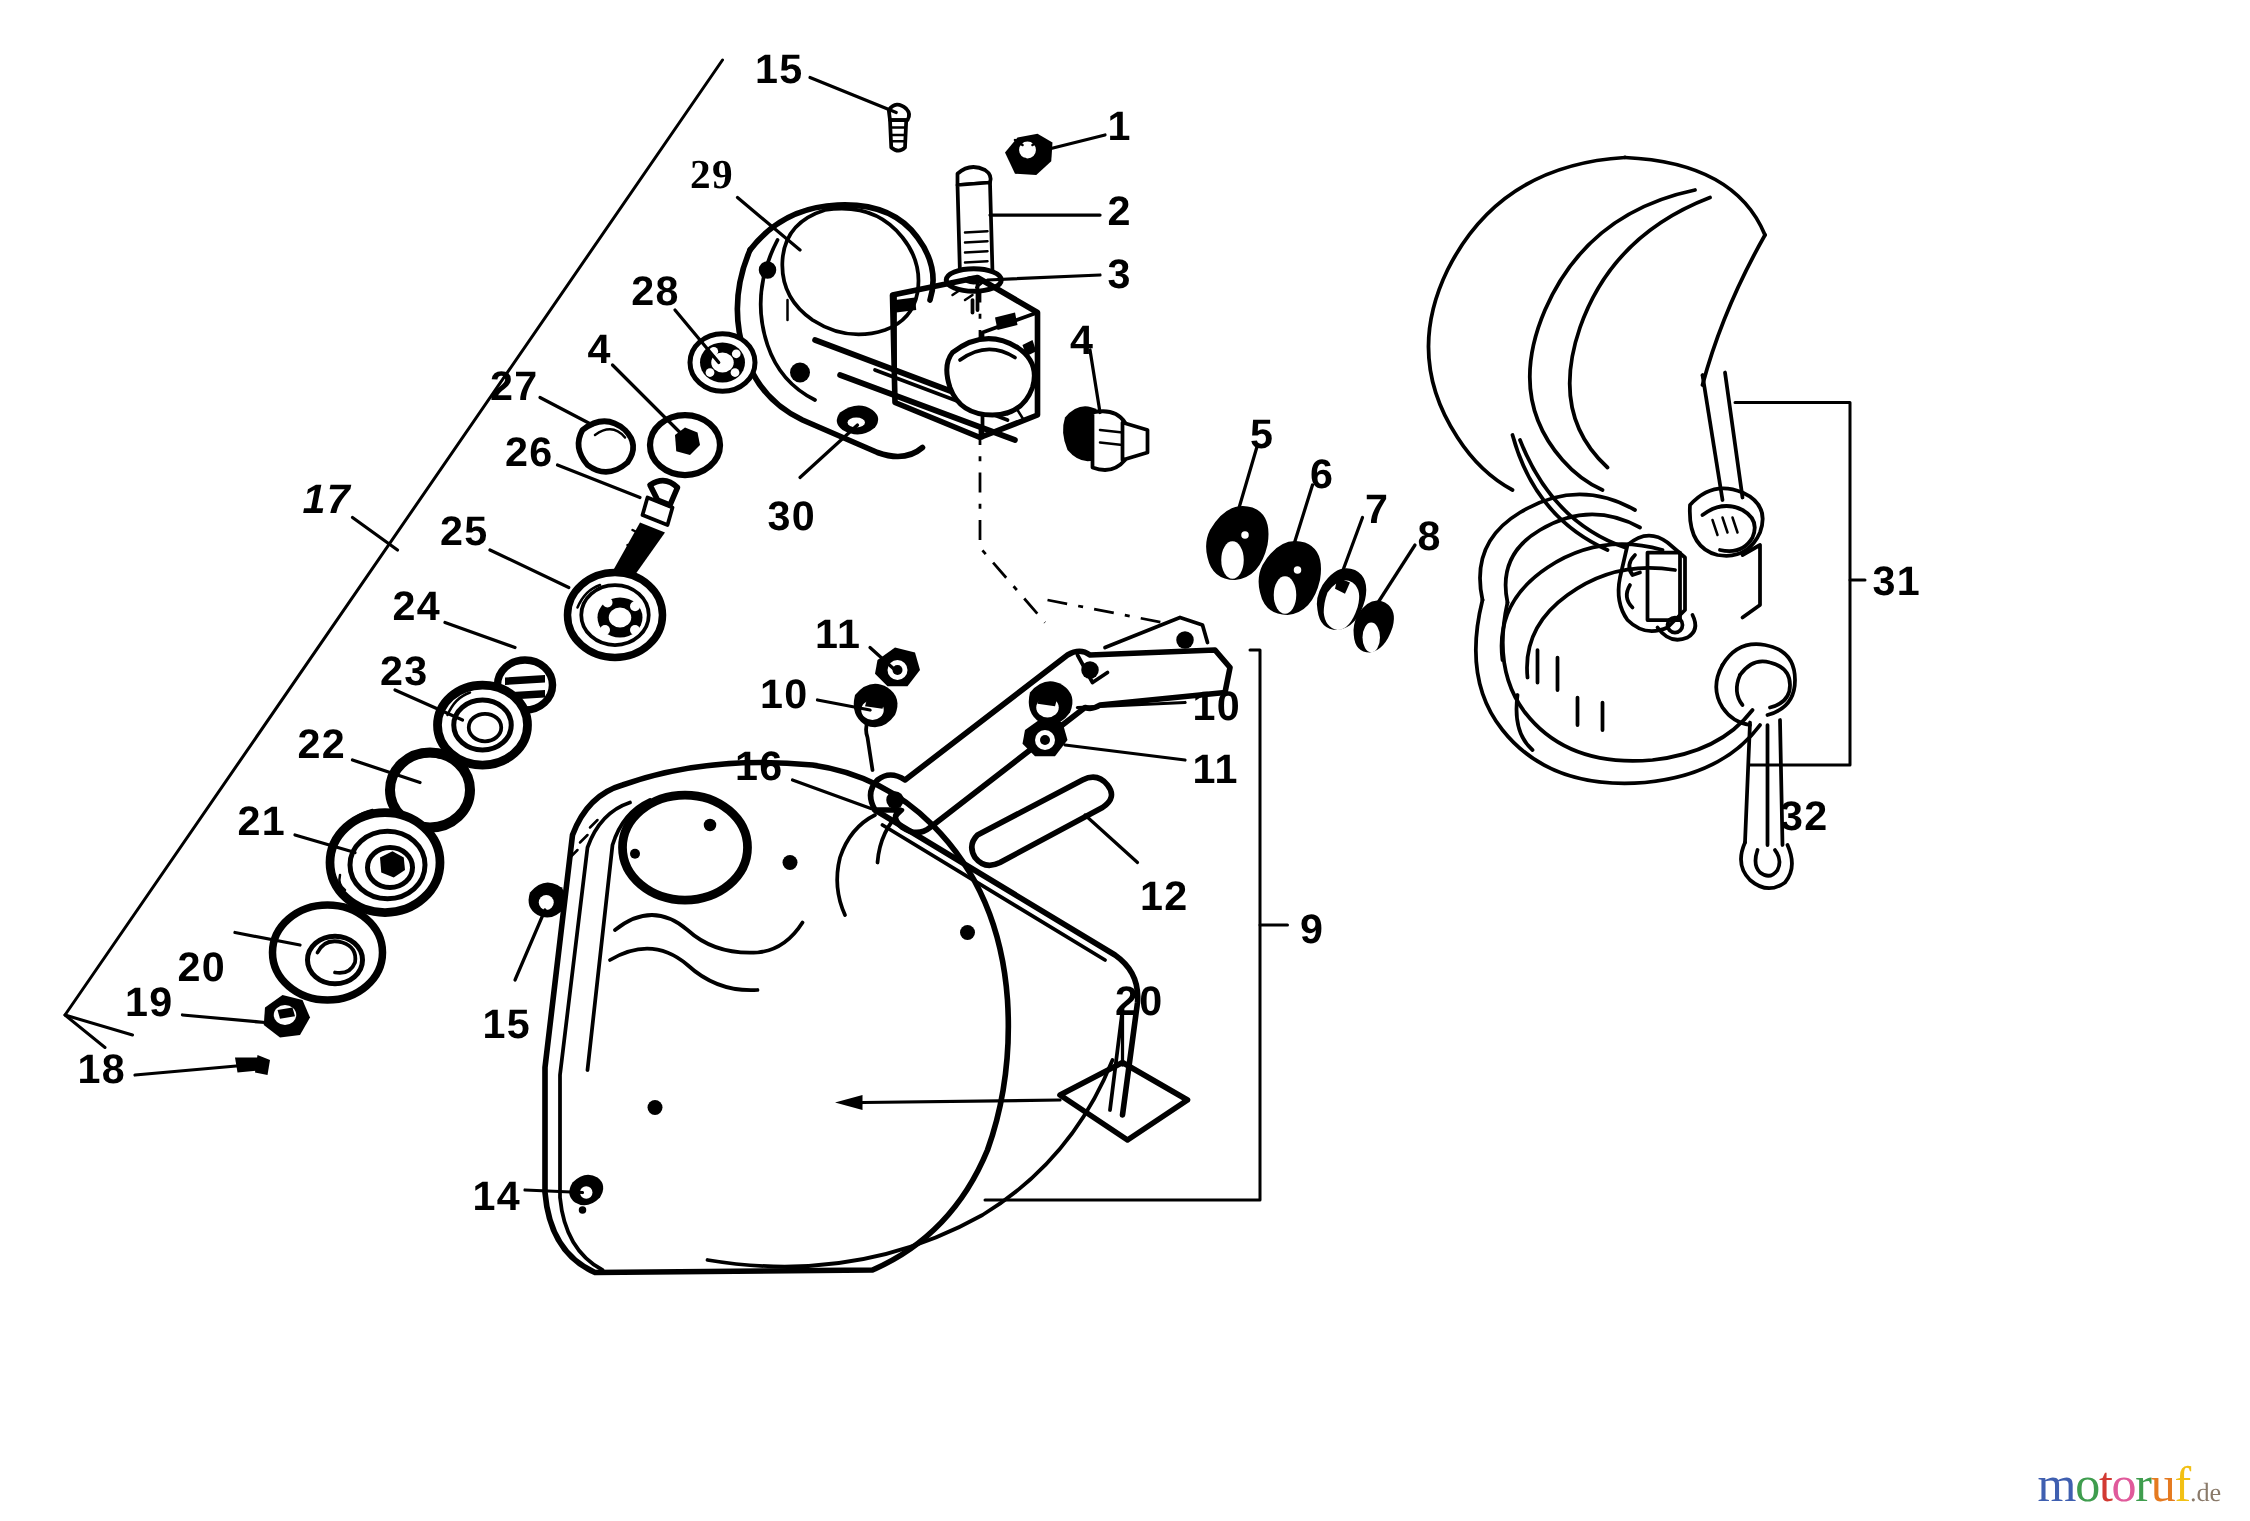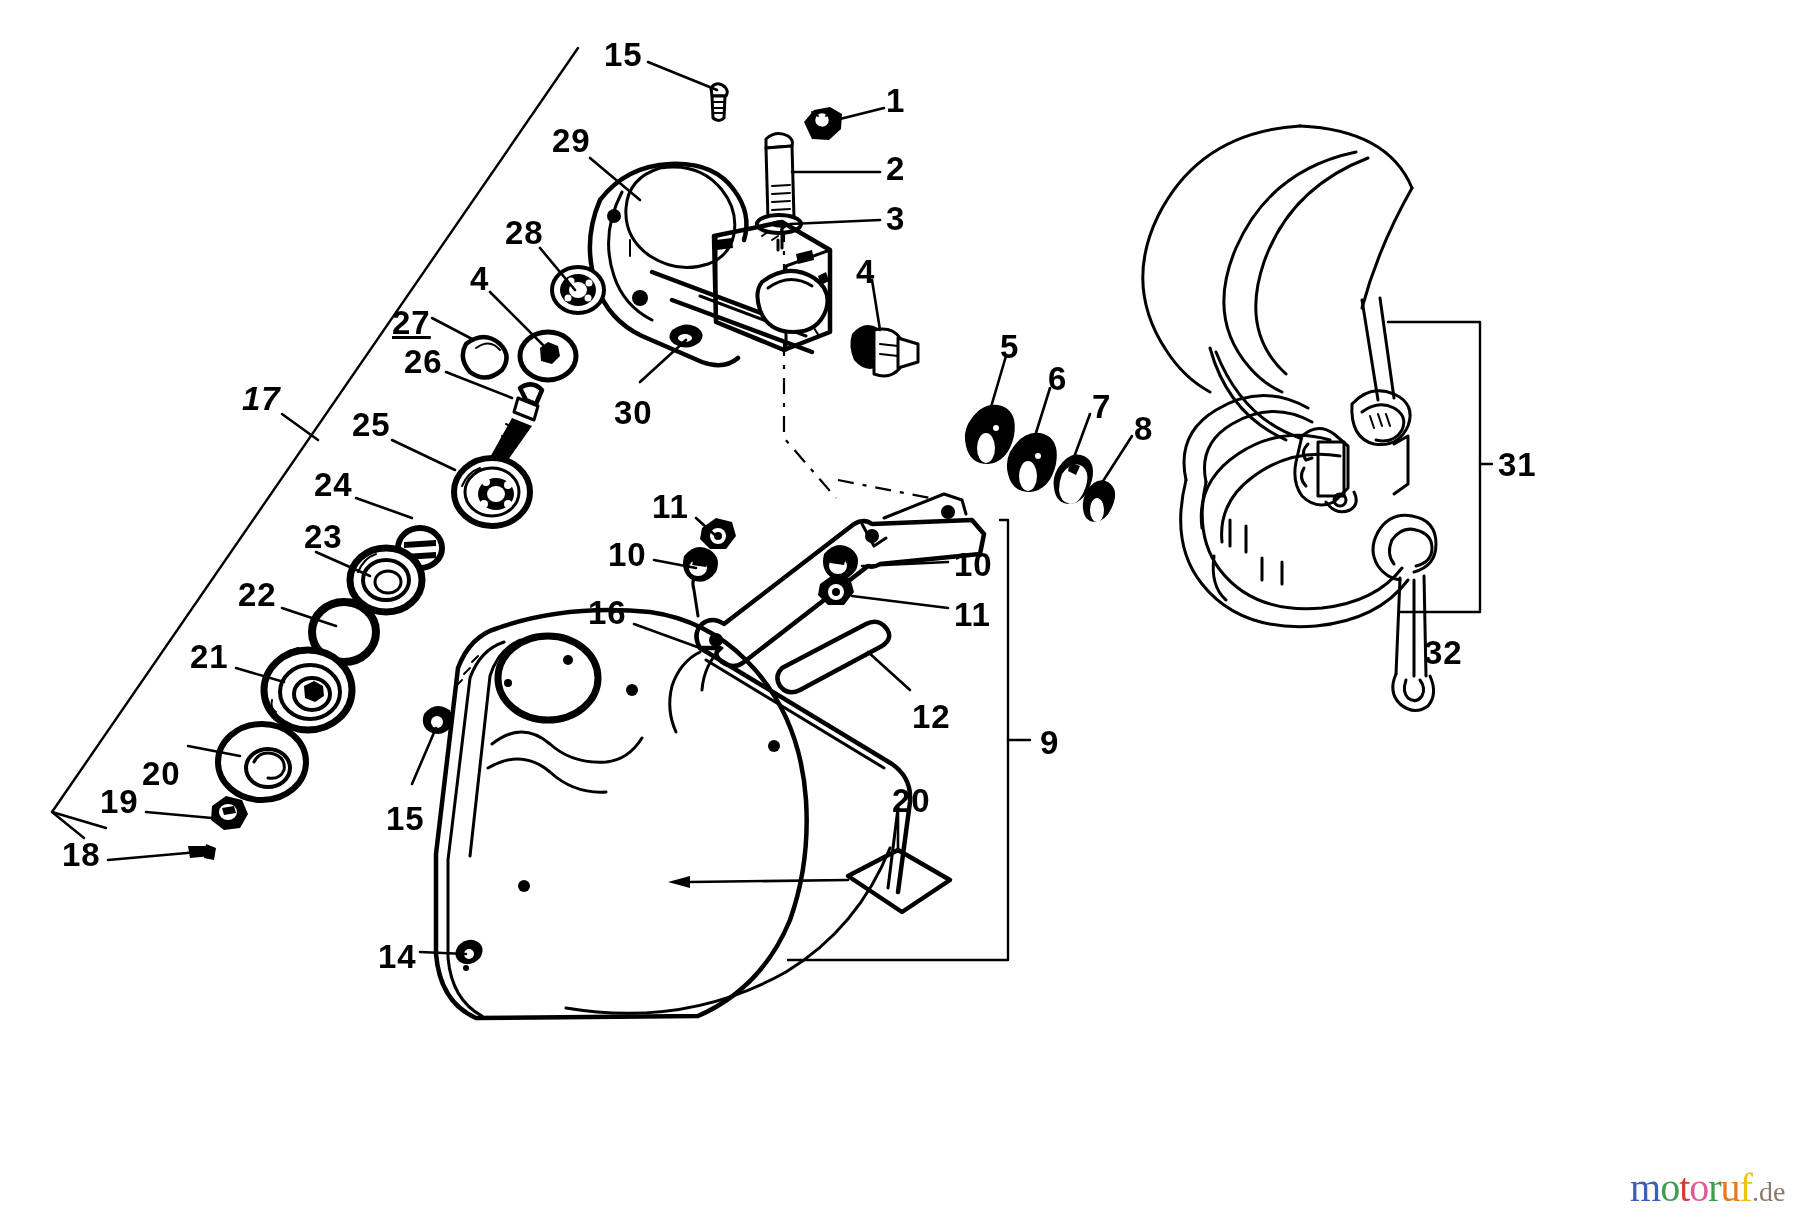--- a/index.html
+++ b/index.html
@@ -1,21 +1,21 @@
 <!DOCTYPE html>
 <html><head>
 <meta charset="utf-8">
 <style>
   html,body{margin:0;padding:0;background:#fff;}
   body{width:1800px;height:1217px;overflow:hidden;font-family:"Liberation Sans",sans-serif;}
   #stage{position:relative;width:1800px;height:1217px;background:#fff;}
   #art{position:absolute;left:0;top:0;width:1800px;height:1217px;}
   .wm{position:absolute;left:1630px;top:1168px;font-family:"Liberation Serif",serif;font-size:40px;letter-spacing:-1px;line-height:1;white-space:nowrap;}
   .wm span{display:inline-block;}
-  .wm .de{font-size:28px;color:#8a7a6a;letter-spacing:0;}
+  .wm .de{font-size:21px;color:#8a7a6a;letter-spacing:0;}
   .num{position:absolute;font-family:"Liberation Sans",sans-serif;font-weight:bold;font-size:33px;color:#000;line-height:1;letter-spacing:1px;}
 </style>
 </head>
 <body>
 
 <div id="stage">
 
   <svg id="art" viewBox="0 0 1800 1217" xmlns="http://www.w3.org/2000/svg">
     <defs>
       <style>
@@ -390,25 +390,25 @@
       <path class="ld" d="M412 784 L436 728"></path>
       <path class="ld" d="M898 806 L898 852"></path>
       <path class="ld" d="M420 952 L466 954"></path>
     </g>
   </svg>
 
   <div class="num" style="left:604px;top:38px;">15</div>
   <div class="num" style="left:886px;top:84px;">1</div>
   <div class="num" style="left:886px;top:152px;">2</div>
   <div class="num" style="left:886px;top:202px;">3</div>
-  <div class="num" style="left:552px;top:124px;">29</div>
+  <div class="num" style="left:552px;top:124px;font-family:Liberation Serif, serif;">29</div>
   <div class="num" style="left:856px;top:255px;">4</div>
   <div class="num" style="left:505px;top:216px;">28</div>
   <div class="num" style="left:470px;top:262px;">4</div>
-  <div class="num" style="left:392px;top:306px;text-decoration:underline;">27</div>
+  <div class="num" style="left:392px;top:292px;">27</div>
   <div class="num" style="left:404px;top:345px;">26</div>
   <div class="num" style="left:614px;top:396px;">30</div>
   <div class="num" style="left:242px;top:382px;font-style:italic;">17</div>
   <div class="num" style="left:352px;top:408px;">25</div>
   <div class="num" style="left:314px;top:468px;">24</div>
   <div class="num" style="left:272px;top:520px;margin-left:32px;">23</div>
   <div class="num" style="left:238px;top:578px;">22</div>
   <div class="num" style="left:190px;top:640px;">21</div>
   <div class="num" style="left:142px;top:718px;margin-top:39px;">20</div>
   <div class="num" style="left:100px;top:785px;">19</div>

